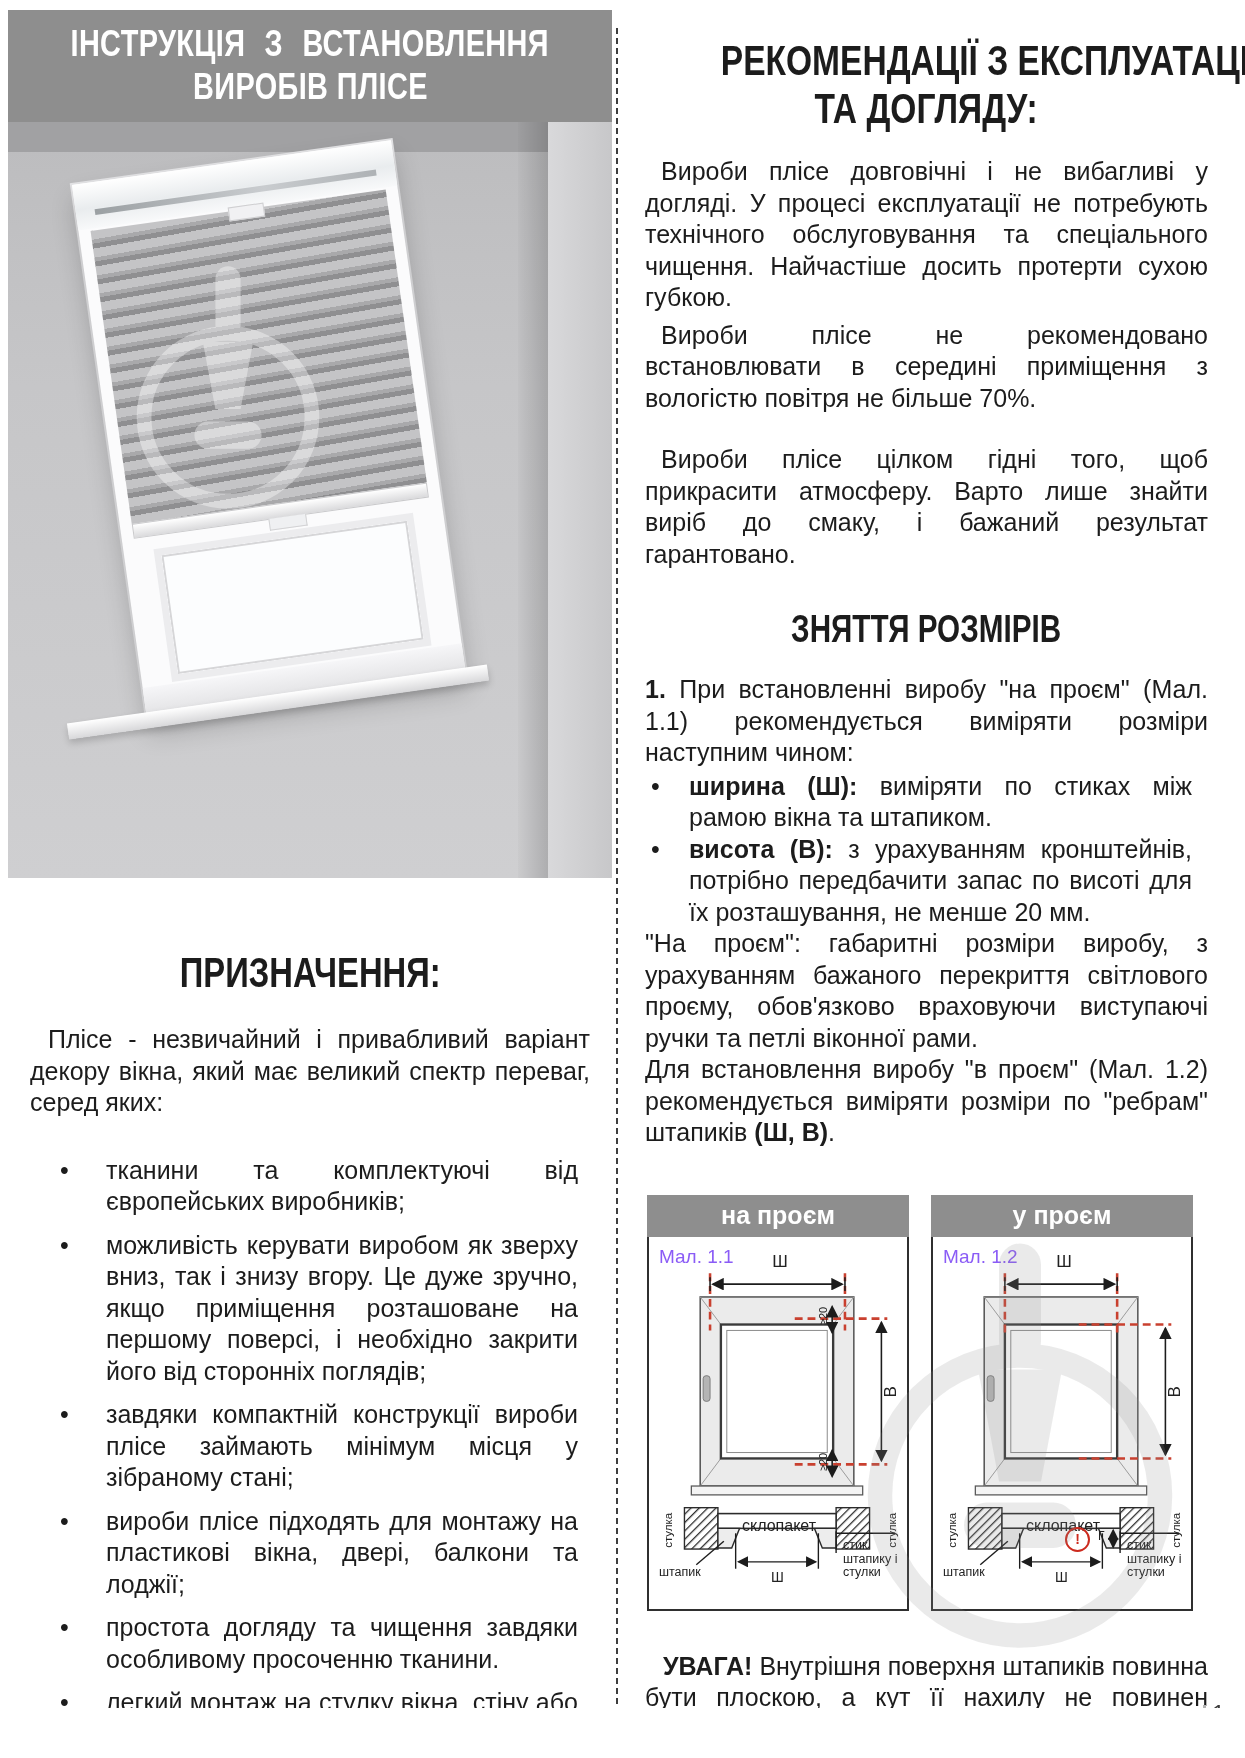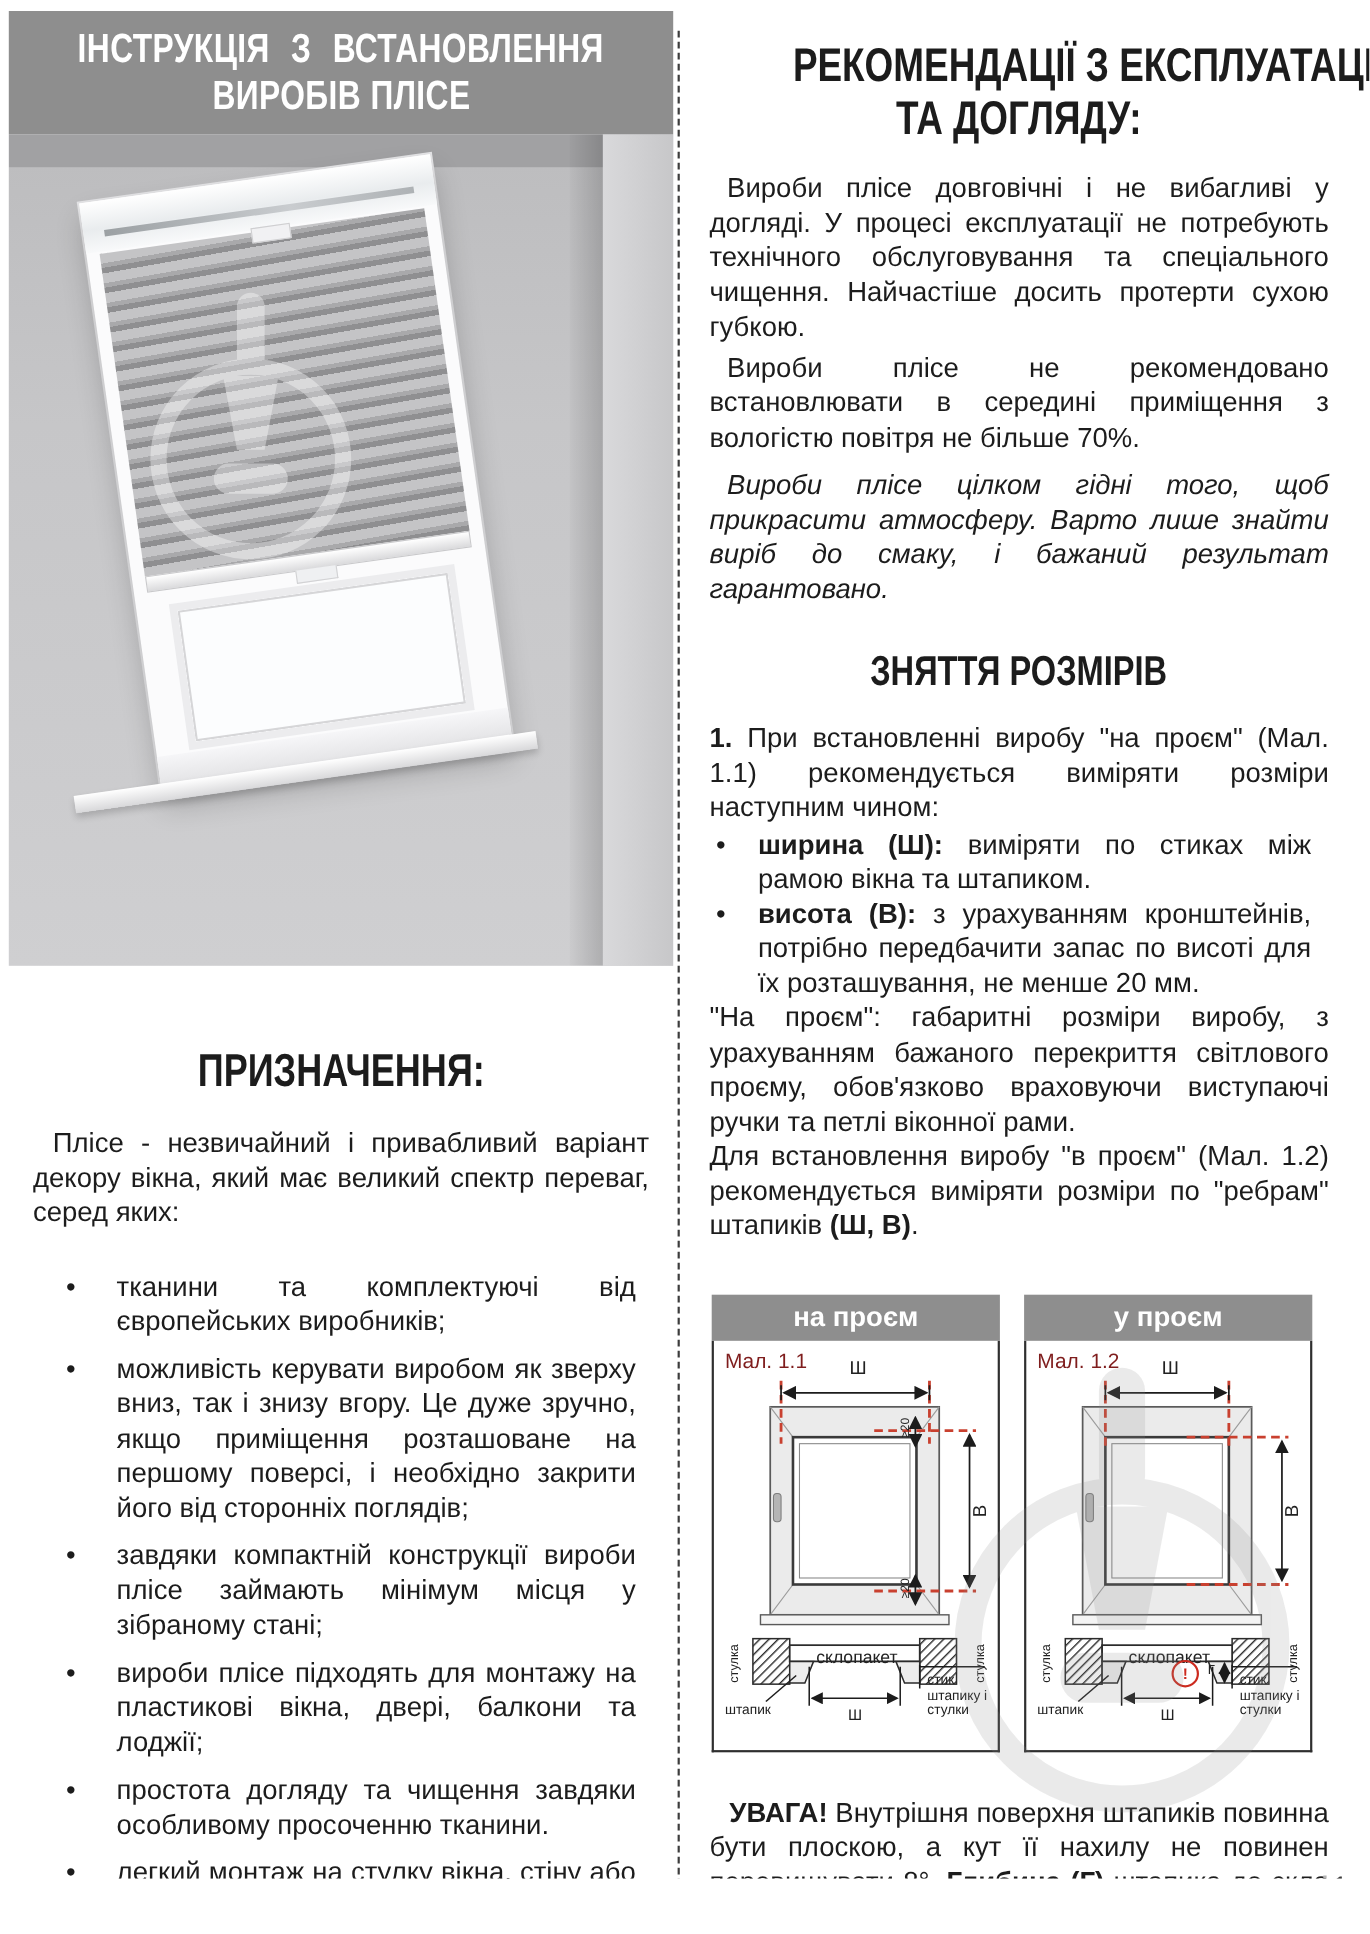--- a/index.html
+++ b/index.html
@@ -56,37 +56,37 @@
   
   .divider{position:absolute;left:616px;top:28px;height:1716px;width:0;border-left:2px dashed #3d3d3d;}
   .footer-line{position:absolute;left:1203px;top:1705px;width:3px;height:53px;background:#b3b3b3;}
   .page-num{position:absolute;left:1212px;top:1701px;font-size:23px;color:#3c3c3c;}
 
   
   .rightcol{position:absolute;left:645px;top:36px;width:563px;font-size:25px;line-height:1.26;}
   .rc-title{text-align:center;font-weight:bold;font-size:43px;line-height:1.12;margin:0;}
   .rightcol .p1{margin-top:24px;text-indent:16px;}
   .rightcol .p2{margin-top:6px;text-indent:16px;}
-  .rightcol .p3{margin-top:12px;text-indent:16px;font-style:italic;}
+  .rightcol .p3{margin-top:30px;text-indent:16px;}
   .rc-h2{text-align:center;font-weight:bold;font-size:38px;line-height:1;margin:40px 0 26px 0;}
   ul.measure{list-style:none;margin:2px 16px 0 0;padding:0;}
   ul.measure li{display:grid;grid-template-columns:44px 1fr;}
   ul.measure li::before{content:"\2022";padding-left:6px;}
   ul.measure li span.it{text-align:justify;display:block;}
   .attention{margin-top:40px;text-indent:18px;}
 
   
   .panels{display:flex;gap:22px;margin:46px 0 0 2px;position:relative;z-index:2;}
   .panel{width:262px;}
   .panel-header{height:42px;background:#8e8e8e;color:#ffffff;font-weight:bold;font-size:25px;
                 display:flex;align-items:center;justify-content:center;}
   .panel-box{position:relative;height:372px;background:#ffffff;border:2px solid #2f2f2f;border-top:none;}
   .diagram-svg{position:absolute;left:0;top:0;width:100%;height:100%;}
   .lbl{position:absolute;color:#222;font-size:13px;}
-  .lbl-fig{left:10px;top:8px;font-size:19px;color:#7f1d1d;}
+  .lbl-fig{left:10px;top:8px;font-size:19px;color:#8b5cf6;}
   .lbl-sh{left:0;top:14px;width:262px;text-align:center;font-size:17px;}
   .lbl-v{left:236px;top:144px;font-size:17px;transform:rotate(-90deg);}
   .lbl-geq{left:158px;width:34px;text-align:center;font-size:11px;transform:rotate(-90deg);}
   .lbl-geq.top{top:72px;}
   .lbl-geq.bot{top:218px;}
   .lbl-sash{width:44px;text-align:center;font-size:11.5px;transform:rotate(-90deg);top:286px;}
   .lbl-sash.l{left:-3px;}
   .lbl-sash.r{left:221px;}
   .lbl-glz{left:70px;top:279px;width:120px;text-align:center;font-size:16px;}
   .lbl-bead{left:10px;top:328px;font-size:12.5px;}

